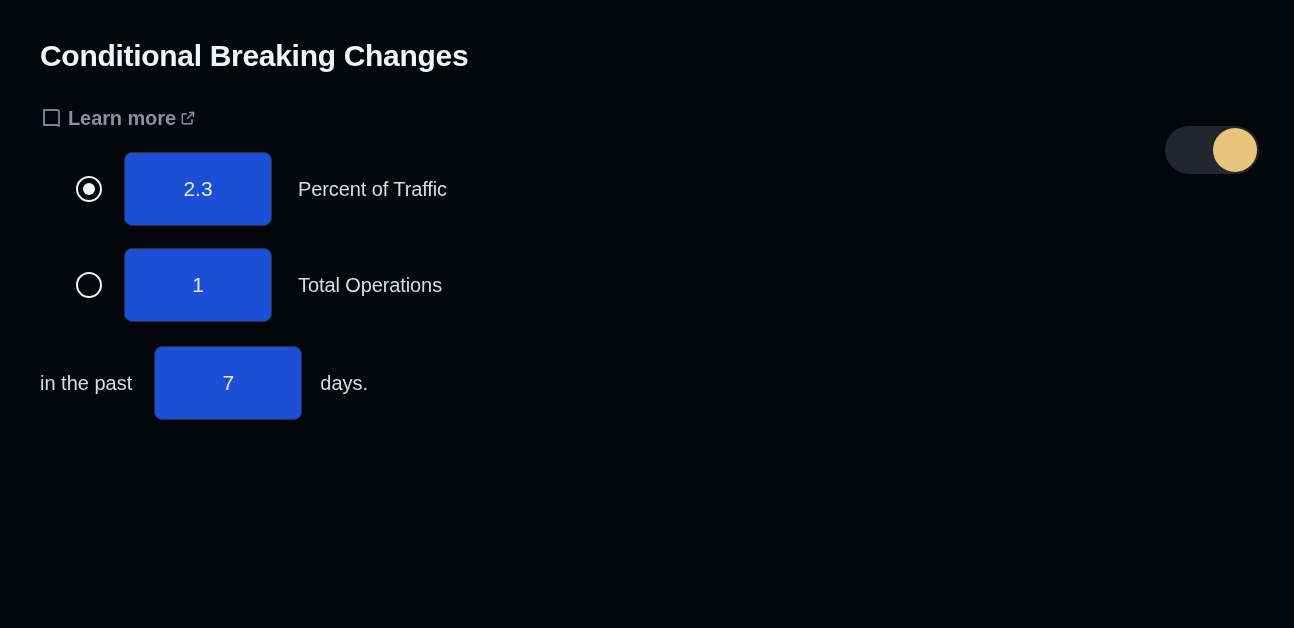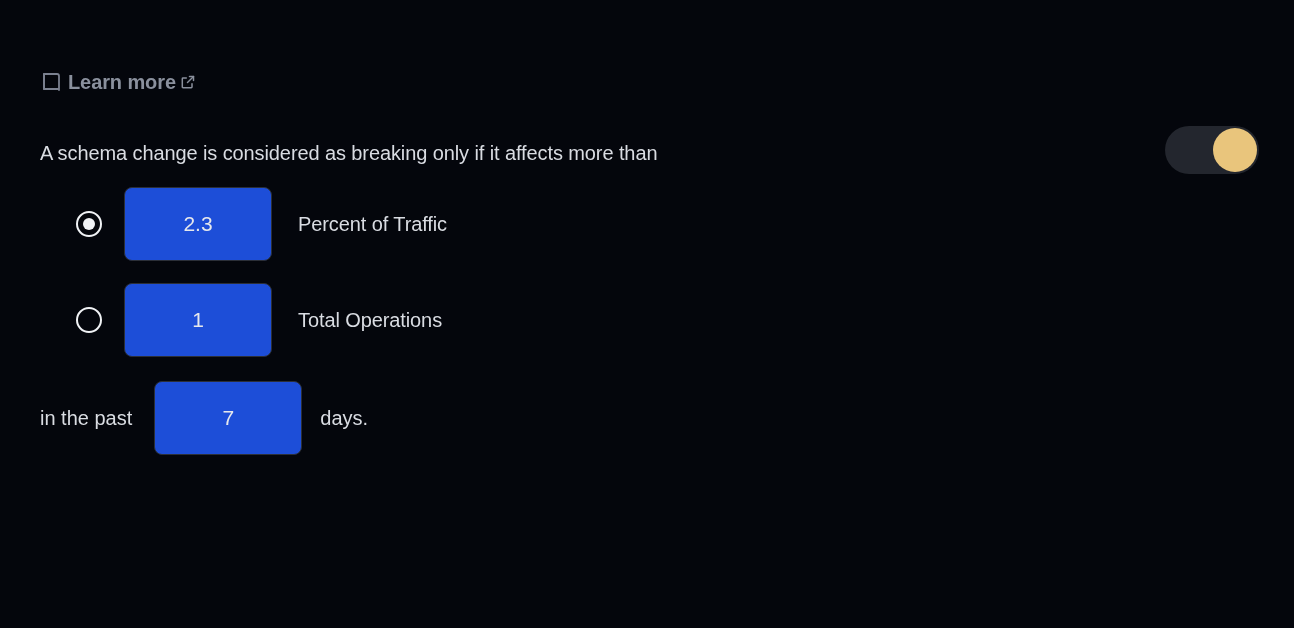--- a/index.html
+++ b/index.html
@@ -152,20 +152,21 @@
     color: #d9dce2;
     margin-left: 18px;
     text-align: center;
   }
 </style>
 </head>
 <body>
 
 <div class="panel">
 
+  <h1 class="title">Conditional Breaking Changes</h1>
 
 
   <div class="learn-row">
     <span class="book-icon">
       <svg width="24" height="24" viewBox="0 0 24 24" fill="none" stroke="#7b8190" stroke-width="1.8" stroke-linecap="round" stroke-linejoin="round">
         <path d="M4 4h13a2 2 0 0 1 2 2v14a1 1 0 0 0-1-1H4z"></path>
         <path d="M4 4v15"></path>
       </svg>
     </span>
     <span class="learn-label">Learn more</span>
@@ -175,21 +176,20 @@
         <path d="M13.5 2.5L7.5 8.5"></path>
         <path d="M12 9.8V13a0.7 0.7 0 0 1-.7 .7H3a0.7 0.7 0 0 1-.7-.7V4.7A0.7 0.7 0 0 1 3 4h3.3"></path>
       </svg>
     </span>
   </div>
 
   <button class="toggle">
     <span class="knob"></span>
   </button>
 
-  <div class="condition-text">A schema change is considered as breaking only if it affects more than</div>
 
   <div class="option-row">
     <span class="radio checked"></span>
     <input class="num-input" value="2.3" style="">
     <span class="unit-label">Percent of Traffic</span>
   </div>
 
   <div class="option-row">
     <span class="radio"></span>
     <input class="num-input" value="1" style="">

